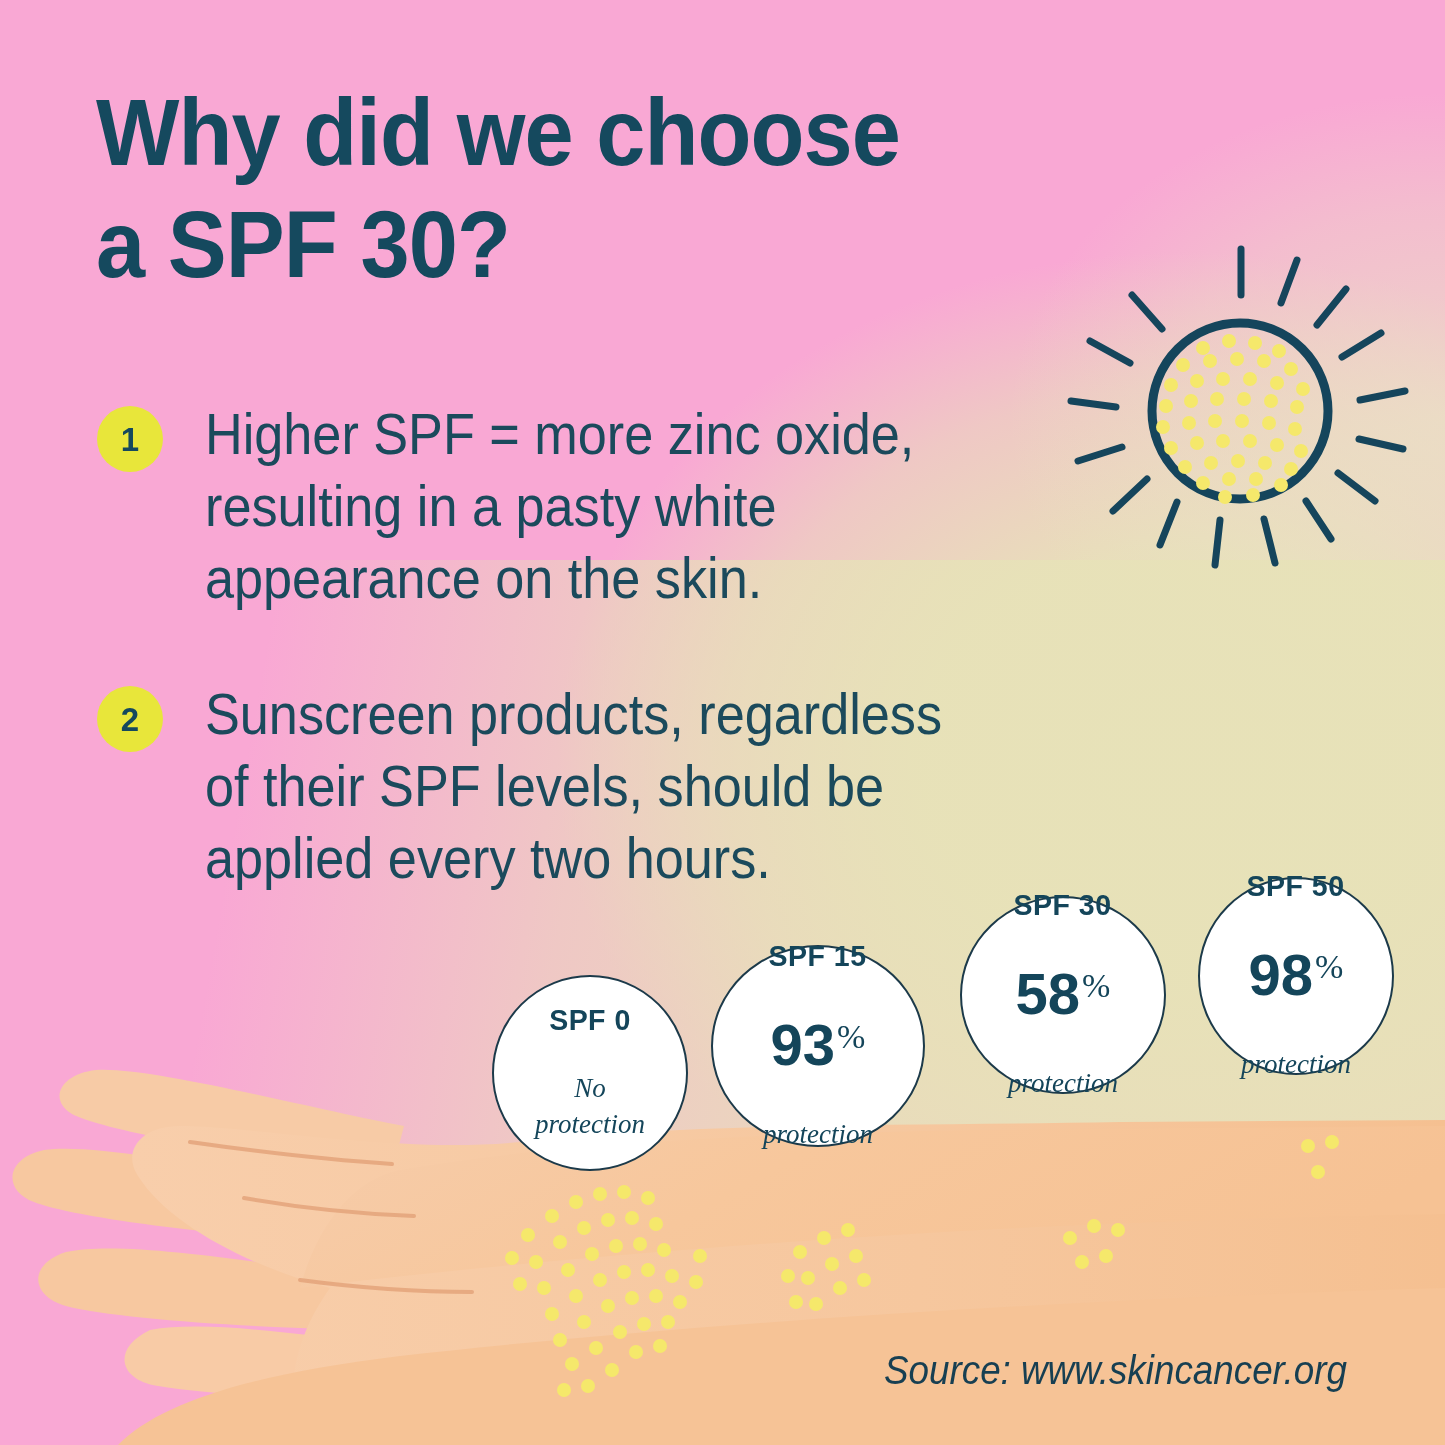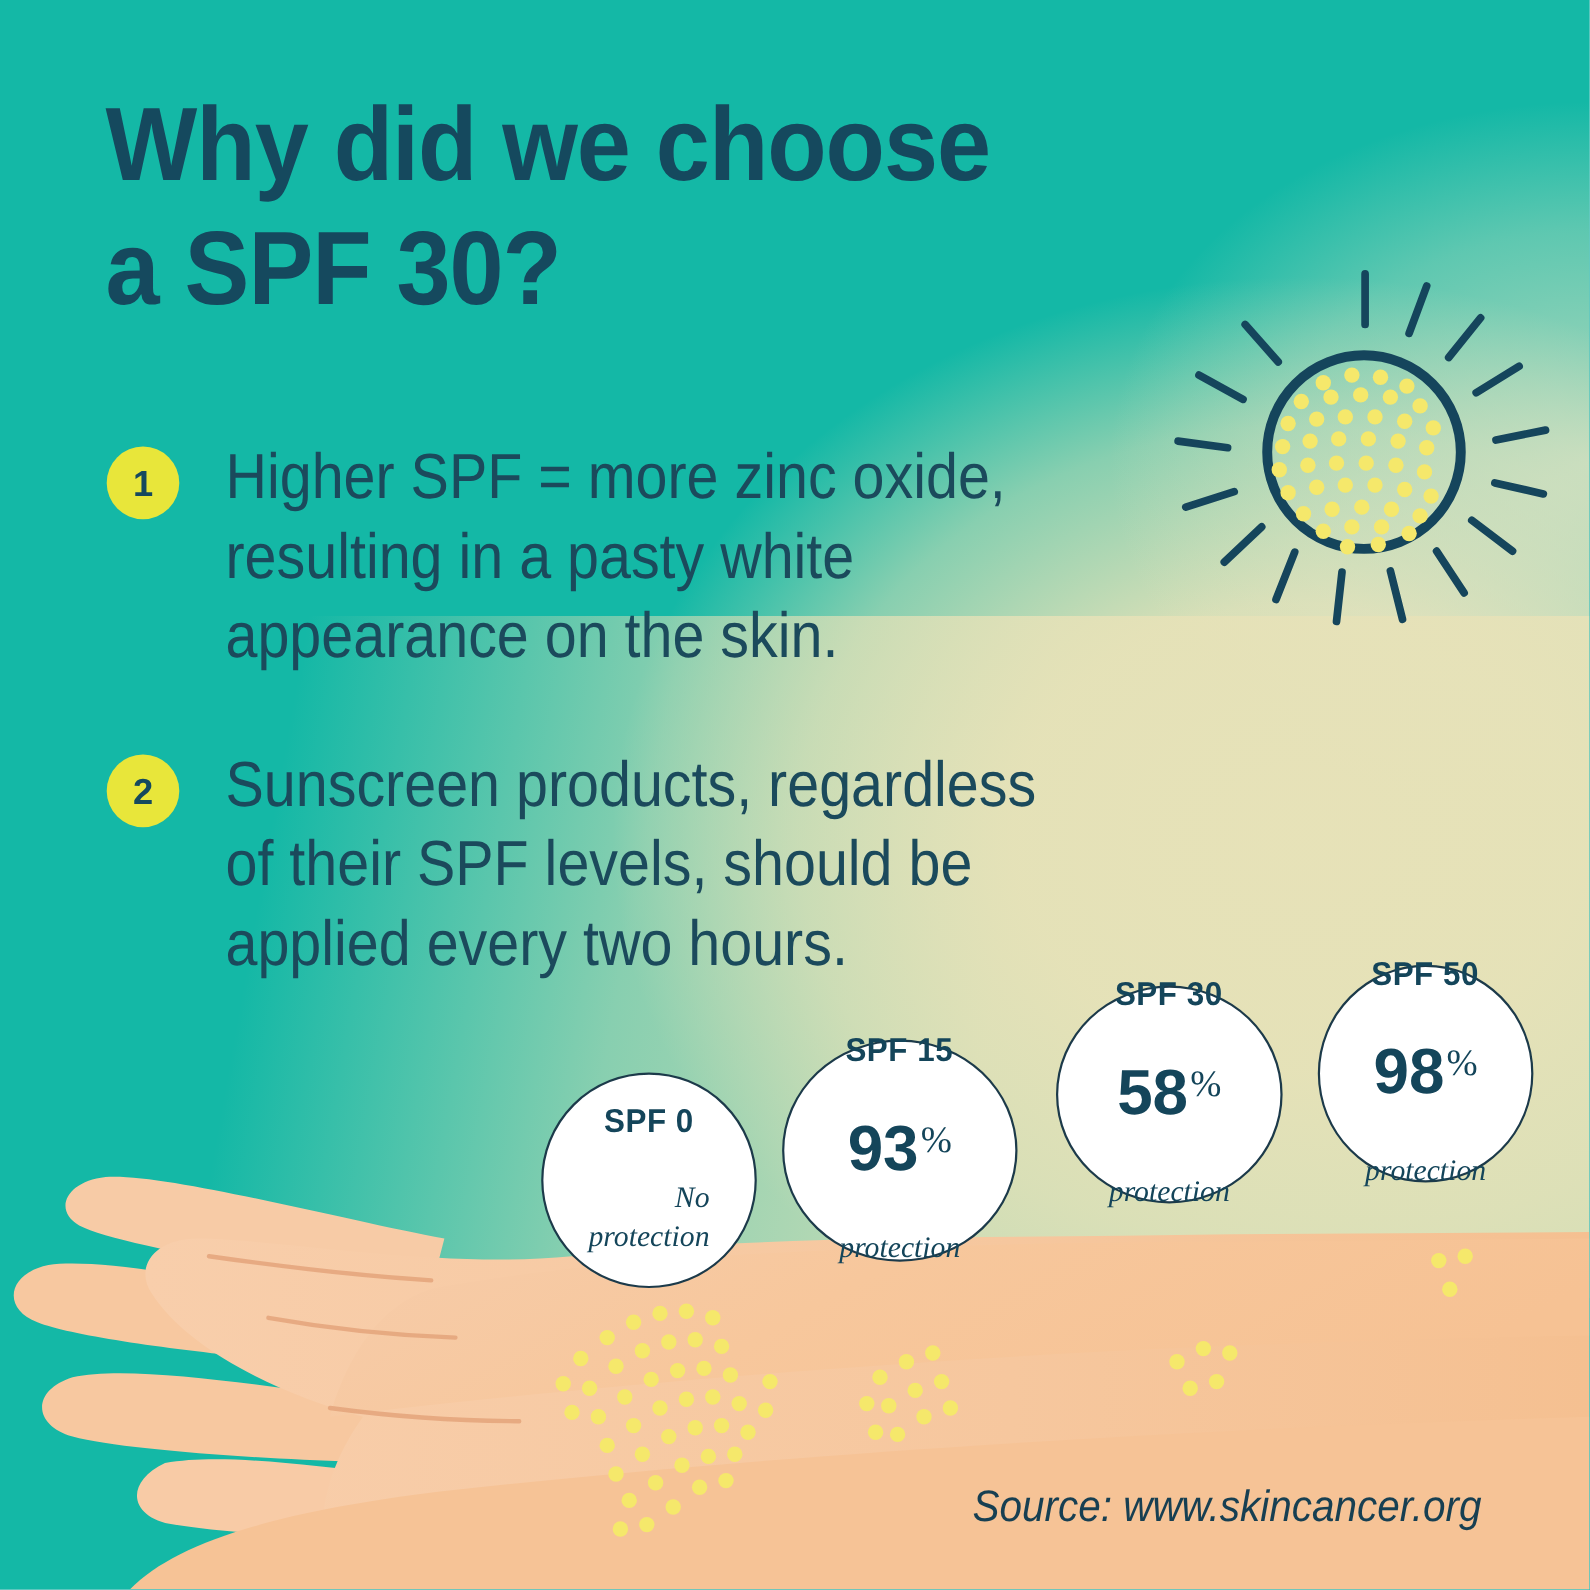--- a/index.html
+++ b/index.html
@@ -3,21 +3,21 @@
 <meta charset="utf-8">
 <style>
   html,body{margin:0;padding:0;}
   body{
     width:1445px;height:1445px;overflow:hidden;
     font-family:"Liberation Sans", sans-serif;
     background:#d7dfe7;
   }
   #stage{
     position:relative;width:1445px;height:1445px;overflow:hidden;
-    background:#14b8a6;
+    background:#f9a8d4;
   }
   
   .glow{position:absolute;pointer-events:none;}
   .glow-a{
     left:0;top:0;width:1445px;height:1445px;
     background:radial-gradient(ellipse 760px 620px at 1180px 760px,
        rgba(231,226,184,.98) 0%, rgba(231,226,184,.92) 34%,
        rgba(231,226,184,.55) 60%, rgba(231,226,184,0) 82%);
   }
   .glow-b{
@@ -95,21 +95,21 @@
   }
   .spf .pct .sym{
     font-family:"Liberation Serif", serif;
     font-size:34px;font-weight:normal;margin-left:2px;margin-top:4px;
   }
   .spf .prot{
     font-family:"Liberation Serif", serif;
     font-size:27px;line-height:36px;margin-top:9px;font-style:italic;
   }
   .spf-0{left:492px;top:975px;width:196px;height:196px;}
-  .spf-0 .prot{margin-top:2px;text-align:right;}
+  .spf-0 .prot{margin-top:2px;}
   .spf-15{left:711px;top:945px;width:214px;height:202px;}
   .spf-30{left:960px;top:896px;width:206px;height:198px;}
   .spf-50{left:1198px;top:877px;width:196px;height:198px;}
 
   
   .source{
     position:absolute;left:884px;top:1348px;
     color:#173f52;font-size:40px;font-style:italic;
     font-weight:normal;transform:scaleX(.92);transform-origin:left top;
   }

